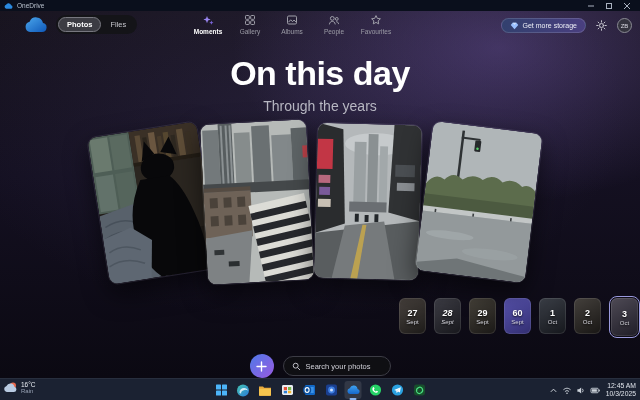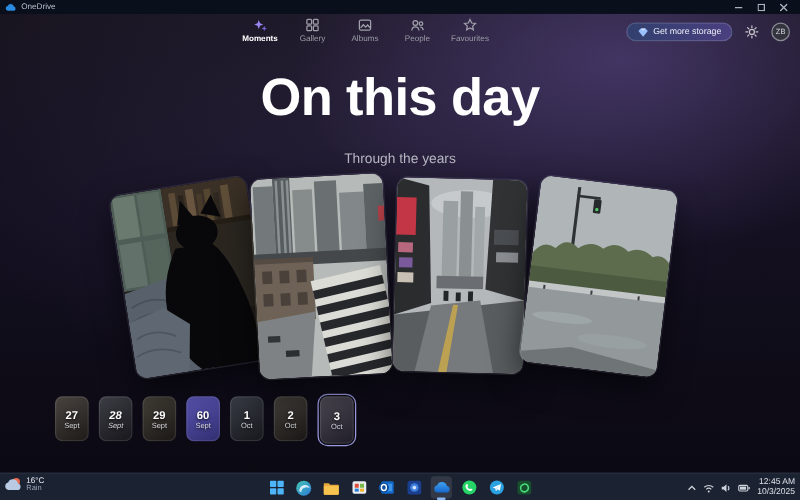--- a/index.html
+++ b/index.html
@@ -36,35 +36,35 @@
   .hdr-right { position:absolute; right:8px; top:7px; display:flex; align-items:center; gap:10px; }
   .storage-pill { display:flex; align-items:center; gap:4px; height:15px; padding:0 8px;
                   border-radius:999px; background:linear-gradient(90deg,#32406e,#4a3f80);
                   border:1px solid rgba(255,255,255,.14); cursor:pointer; }
   .storage-pill span { font-size:7px; color:#eceef6; }
   .avatar { width:15px; height:15px; border-radius:50%; background:#34343e; border:1px solid #8a8a94;
             color:#d8d8e0; font-size:6px; display:flex; align-items:center; justify-content:center; cursor:pointer; }
 
   
   .hero { text-align:center; margin-top:10px; }
-  .hero h1 { font-size:42px; font-weight:bold; letter-spacing:-.5px; color:#fff; }
-  .hero-sub { margin-top:19px; font-size:11px; color:#b9b9c4; }
+  .hero h1 { font-size:34px; font-weight:bold; letter-spacing:-.5px; color:#fff; }
+  .hero-sub { margin-top:5px; font-size:14px; color:#b9b9c4; }
 
   
   .cards { position:relative; height:172px; margin-top:6px; }
   .card { position:absolute; border-radius:10px; overflow:hidden; cursor:pointer;
           border:1px solid rgba(255,255,255,.08); box-shadow:0 10px 24px rgba(0,0,0,.55); }
   .card svg { display:block; width:100%; height:100%; }
   .card1 { left:97px;  top:8px; width:112px; height:150px; transform:rotate(-9deg);  z-index:1; }
   .card2 { left:203px; top:1px; width:108px; height:162px; transform:rotate(-3deg);  z-index:2; }
   .card3 { left:315px; top:3px; width:106px; height:157px; transform:rotate(1.5deg); z-index:3; }
   .card4 { left:423px; top:6px; width:112px; height:152px; transform:rotate(7deg);   z-index:4; }
 
   
-  .chips { display:flex; justify-content:flex-start; align-items:flex-start; gap:8px; margin-top:6px; height:44px;padding-left:44px; }
+  .chips { display:flex; justify-content:flex-end; align-items:flex-start; gap:8px; margin-top:6px; height:44px;padding-left:44px; }
   .chip { width:27px; height:36px; border-radius:6px; display:flex; flex-direction:column;
           align-items:center; justify-content:center; gap:1px; cursor:pointer;
           box-shadow:inset 0 0 0 1px rgba(255,255,255,.10); }
   .chip-day { font-size:9px; font-weight:bold; color:#fff; text-shadow:0 1px 2px rgba(0,0,0,.8); }
   .chip-month { font-size:6px; color:#d4d4dc; text-shadow:0 1px 2px rgba(0,0,0,.8); }
   .c1{background:linear-gradient(150deg,#4a4440,#1c1a18);} .c2{background:linear-gradient(150deg,#3e3e46,#17171c);font-style:italic;}
   .c3{background:linear-gradient(150deg,#46423a,#1a1816);} .c4{background:linear-gradient(150deg,#5a55b2,#322e70);}
   .c5{background:linear-gradient(150deg,#3a3e46,#15171c);} .c6{background:linear-gradient(150deg,#44403c,#181614);}
   .c7{background:linear-gradient(150deg,#4e4a55,#1f1d27); height:38px;}
   .chip-ring { border:1px solid #9a9ade; border-radius:8px; padding:1px; margin-top:-2px; }
@@ -126,20 +126,35 @@
           <svg width="6" height="6" viewBox="0 0 6 6">
             <path d="M0 0L6 6M6 0L0 6" stroke="#aab2c0" stroke-width="1"></path>
           </svg>
         </span>
     </div>
   </div>
 
   <div class="app">
 
     <div class="hdr">
+      <div class="hdr-left">
+        <svg width="24" height="16" viewBox="0 0 24 16">
+          <defs>
+              <linearGradient id="odg" x1="0" y1="0" x2="1" y2="1">
+            <stop offset="0" stop-color="#4aa6ec"></stop>
+                <stop offset="1" stop-color="#0f58b8"></stop>
+          </linearGradient>
+            </defs>
+          <path d="M6 15h12a4.5 4.5 0 0 0 1-8.9A7 7 0 0 0 5.6 4.8 5.2 5.2 0 0 0 6 15z" fill="url(#odg)"></path>
+        </svg>
+        <div class="toggle">
+          <span class="toggle-btn on">Photos</span>
+          <span class="toggle-btn">Files</span>
+        </div>
+      </div>
 
       <div class="tabs">
         <div class="tab active">
           <svg width="12" height="12" viewBox="0 0 12 12">
             <path d="M5 2l1 2.6 2.6 1L6 6.6 5 9.2 4 6.6 1.4 5.6 4 4.6z" fill="#9a86f2"></path>
             <path d="M9.4 6.6l.6 1.5 1.5.6-1.5.6-.6 1.5-.6-1.5-1.5-.6 1.5-.6z" fill="#7a64d8"></path>
           </svg>
           <span class="tab-label">Moments</span>
         </div>
         <div class="tab">
@@ -339,20 +354,34 @@
         <span class="chip-month">Oct</span>
       </div>
       <div class="chip-ring">
         <div class="chip c7">
           <span class="chip-day">3</span>
           <span class="chip-month">Oct</span>
         </div>
       </div>
     </div>
 
+    <div class="searchrow">
+      <button class="plus-btn">
+        <svg width="11" height="11" viewBox="0 0 11 11">
+          <path d="M5.5 1v9M1 5.5h9" stroke="#fff" stroke-width="1.4" stroke-linecap="round"></path>
+        </svg>
+      </button>
+      <div class="search-pill">
+        <svg width="9" height="9" viewBox="0 0 11 11" fill="none" stroke="#d0d0d8" stroke-width="1.1">
+          <circle cx="4.5" cy="4.5" r="3"></circle>
+            <path d="M6.8 6.8L9.8 9.8"></path>
+        </svg>
+        <input type="text" placeholder="Search your photos" style="">
+      </div>
+    </div>
 
   </div>
 
   <div class="taskbar">
 
     <div class="tb-weather">
       <svg width="15" height="13" viewBox="0 0 18 15">
         <circle cx="12" cy="5" r="3.6" fill="#e8694e"></circle>
         <path d="M4.5 13h8.5a3.2 3.2 0 0 0 .7-6.3A5 5 0 0 0 4.2 5.6 3.8 3.8 0 0 0 4.5 13z" fill="#b9cbe2"></path>
       </svg>

